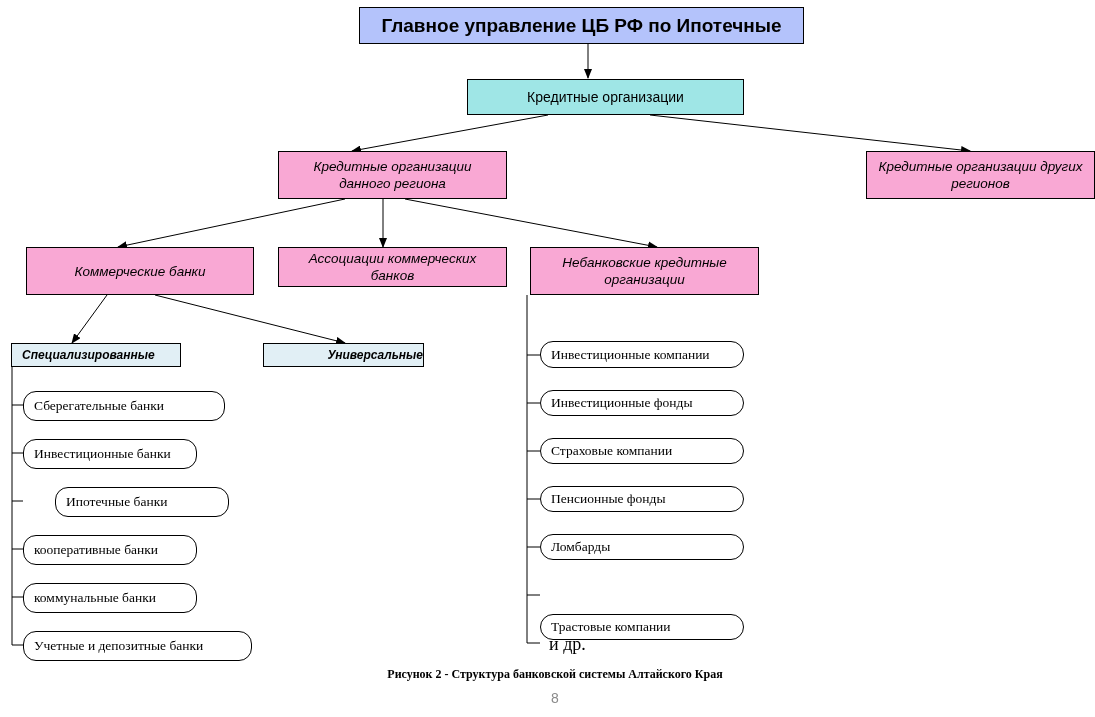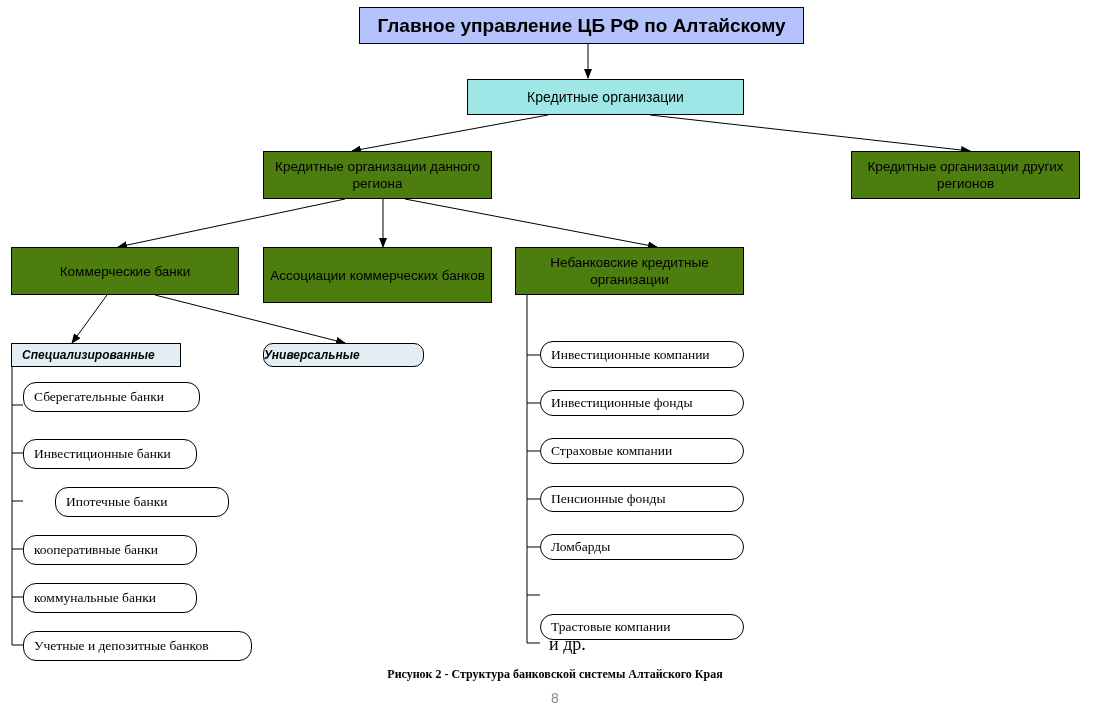--- a/index.html
+++ b/index.html
@@ -6,23 +6,23 @@
   body { width: 1095px; height: 717px; position: relative; overflow: hidden; }
   .box {
     position: absolute; box-sizing: border-box;
     border: 1px solid #000; display: flex; align-items: center; justify-content: center;
     text-align: center; color: #000;
   }
   .sans { font-family: "Liberation Sans", sans-serif; }
   .serif { font-family: "Liberation Serif", serif; }
   .top { background: #b4c3fb; font-weight: bold; font-size: 19px; border-width: 1px; }
   .credit { background: #9fe6e6; font-size: 14px; }
-  .lvl2 { background: #4d7c0f; font-size: 13.5px; line-height: 17px; }
+  .lvl2 { background: #f9a8d4; font-style: italic; font-size: 13.5px; line-height: 17px; margin-left: 15px; }
   .lvl4 { background: #e1eff5; font-style: italic; font-weight: bold; font-size: 12px; justify-content: flex-start; padding-left: 10px; }
-  .lvl4.center { justify-content: flex-start; padding-left: 0; border-radius: 10px; }
+  .lvl4.center { justify-content: flex-end; padding-left: 0; }
   .leaf { background: #fff; font-size: 13.5px; justify-content: flex-start; padding-left: 10px; border-radius: 13px; }
   .plain { position: absolute; font-size: 18px; color: #000; }
   svg.lines { position: absolute; left: 0; top: 0; }
   .caption { position: absolute; left: 0; width: 1110px; top: 667px; text-align: center; font-weight: bold; font-size: 12px; }
   .pagenum { position: absolute; left: 0; width: 1110px; top: 690px; text-align: center; font-size: 14px; color: #8a8a8a; }
 </style>
 </head>
 <body>
 
 <svg class="lines" width="1095" height="717">
@@ -54,72 +54,72 @@
     <line x1="527" y1="403" x2="540" y2="403"></line>
     <line x1="527" y1="451" x2="540" y2="451"></line>
     <line x1="527" y1="499" x2="540" y2="499"></line>
     <line x1="527" y1="547" x2="540" y2="547"></line>
     <line x1="527" y1="595" x2="540" y2="595"></line>
     <line x1="527" y1="643" x2="540" y2="643"></line>
   </g>
 </svg>
 
 <div class="box sans top" style="left:359px;top:7px;width:445px;height:37px;">
-    <span>Главное управление ЦБ РФ по Алтайскому</span>
+    <span>Главное управление ЦБ РФ по Ипотечные</span>
   </div>
 
 <div class="box sans credit" style="left:467px;top:79px;width:277px;height:36px;align-items:center;">
     <span>Кредитные организации</span>
   </div>
 
 <div class="box sans lvl2" style="left:263px;top:151px;width:229px;height:48px;padding:0 10px;">
     <span>Кредитные организации данного региона</span>
   </div>
 
 <div class="box sans lvl2" style="left:851px;top:151px;width:229px;height:48px;padding:0 10px;">
     <span>Кредитные организации других регионов</span>
   </div>
 
 <div class="box sans lvl2" style="left:11px;top:247px;width:228px;height:48px;">
     <span>Коммерческие банки</span>
   </div>
 
-<div class="box sans lvl2" style="left:263px;top:247px;width:229px;height:56px;padding:0 0;">
+<div class="box sans lvl2" style="left:263px;top:247px;width:229px;height:40px;padding:0 8px;">
     <span>Ассоциации коммерческих банков</span>
   </div>
 
 <div class="box sans lvl2" style="left:515px;top:247px;width:229px;height:48px;padding:0 8px;">
     <span>Небанковские кредитные организации</span>
   </div>
 
 <div class="box sans lvl4" style="left:11px;top:343px;width:170px;height:24px;">
     <span>Специализированные</span>
   </div>
 
 <div class="box sans lvl4 center" style="left:263px;top:343px;width:161px;height:24px;">
     <span>Универсальные</span>
   </div>
 
-<div class="box serif leaf" style="left:23px;top:382px;width:177px;height:30px;">
+<div class="box serif leaf" style="left:23px;top:391px;width:202px;height:30px;">
     <span>Сберегательные банки</span>
   </div>
 <div class="box serif leaf" style="left:23px;top:439px;width:174px;height:30px;">
     <span>Инвестиционные банки</span>
   </div>
 <div class="box serif leaf" style="left:23px;top:487px;width:174px;height:30px;margin-left:32px;">
     <span>Ипотечные банки</span>
   </div>
 <div class="box serif leaf" style="left:23px;top:535px;width:174px;height:30px;">
     <span>кооперативные банки</span>
   </div>
 <div class="box serif leaf" style="left:23px;top:583px;width:174px;height:30px;">
     <span>коммунальные банки</span>
   </div>
 <div class="box serif leaf" style="left:23px;top:631px;width:229px;height:30px;">
-    <span>Учетные и депозитные банков</span>
+    <span>Учетные и депозитные банки</span>
   </div>
 
 <div class="box serif leaf" style="left:540px;top:341px;width:204px;height:27px;">
     <span>Инвестиционные компании</span>
   </div>
 <div class="box serif leaf" style="left:540px;top:390px;width:204px;height:26px;">
     <span>Инвестиционные фонды</span>
   </div>
 <div class="box serif leaf" style="left:540px;top:438px;width:204px;height:26px;">
     <span>Страховые компании</span>

